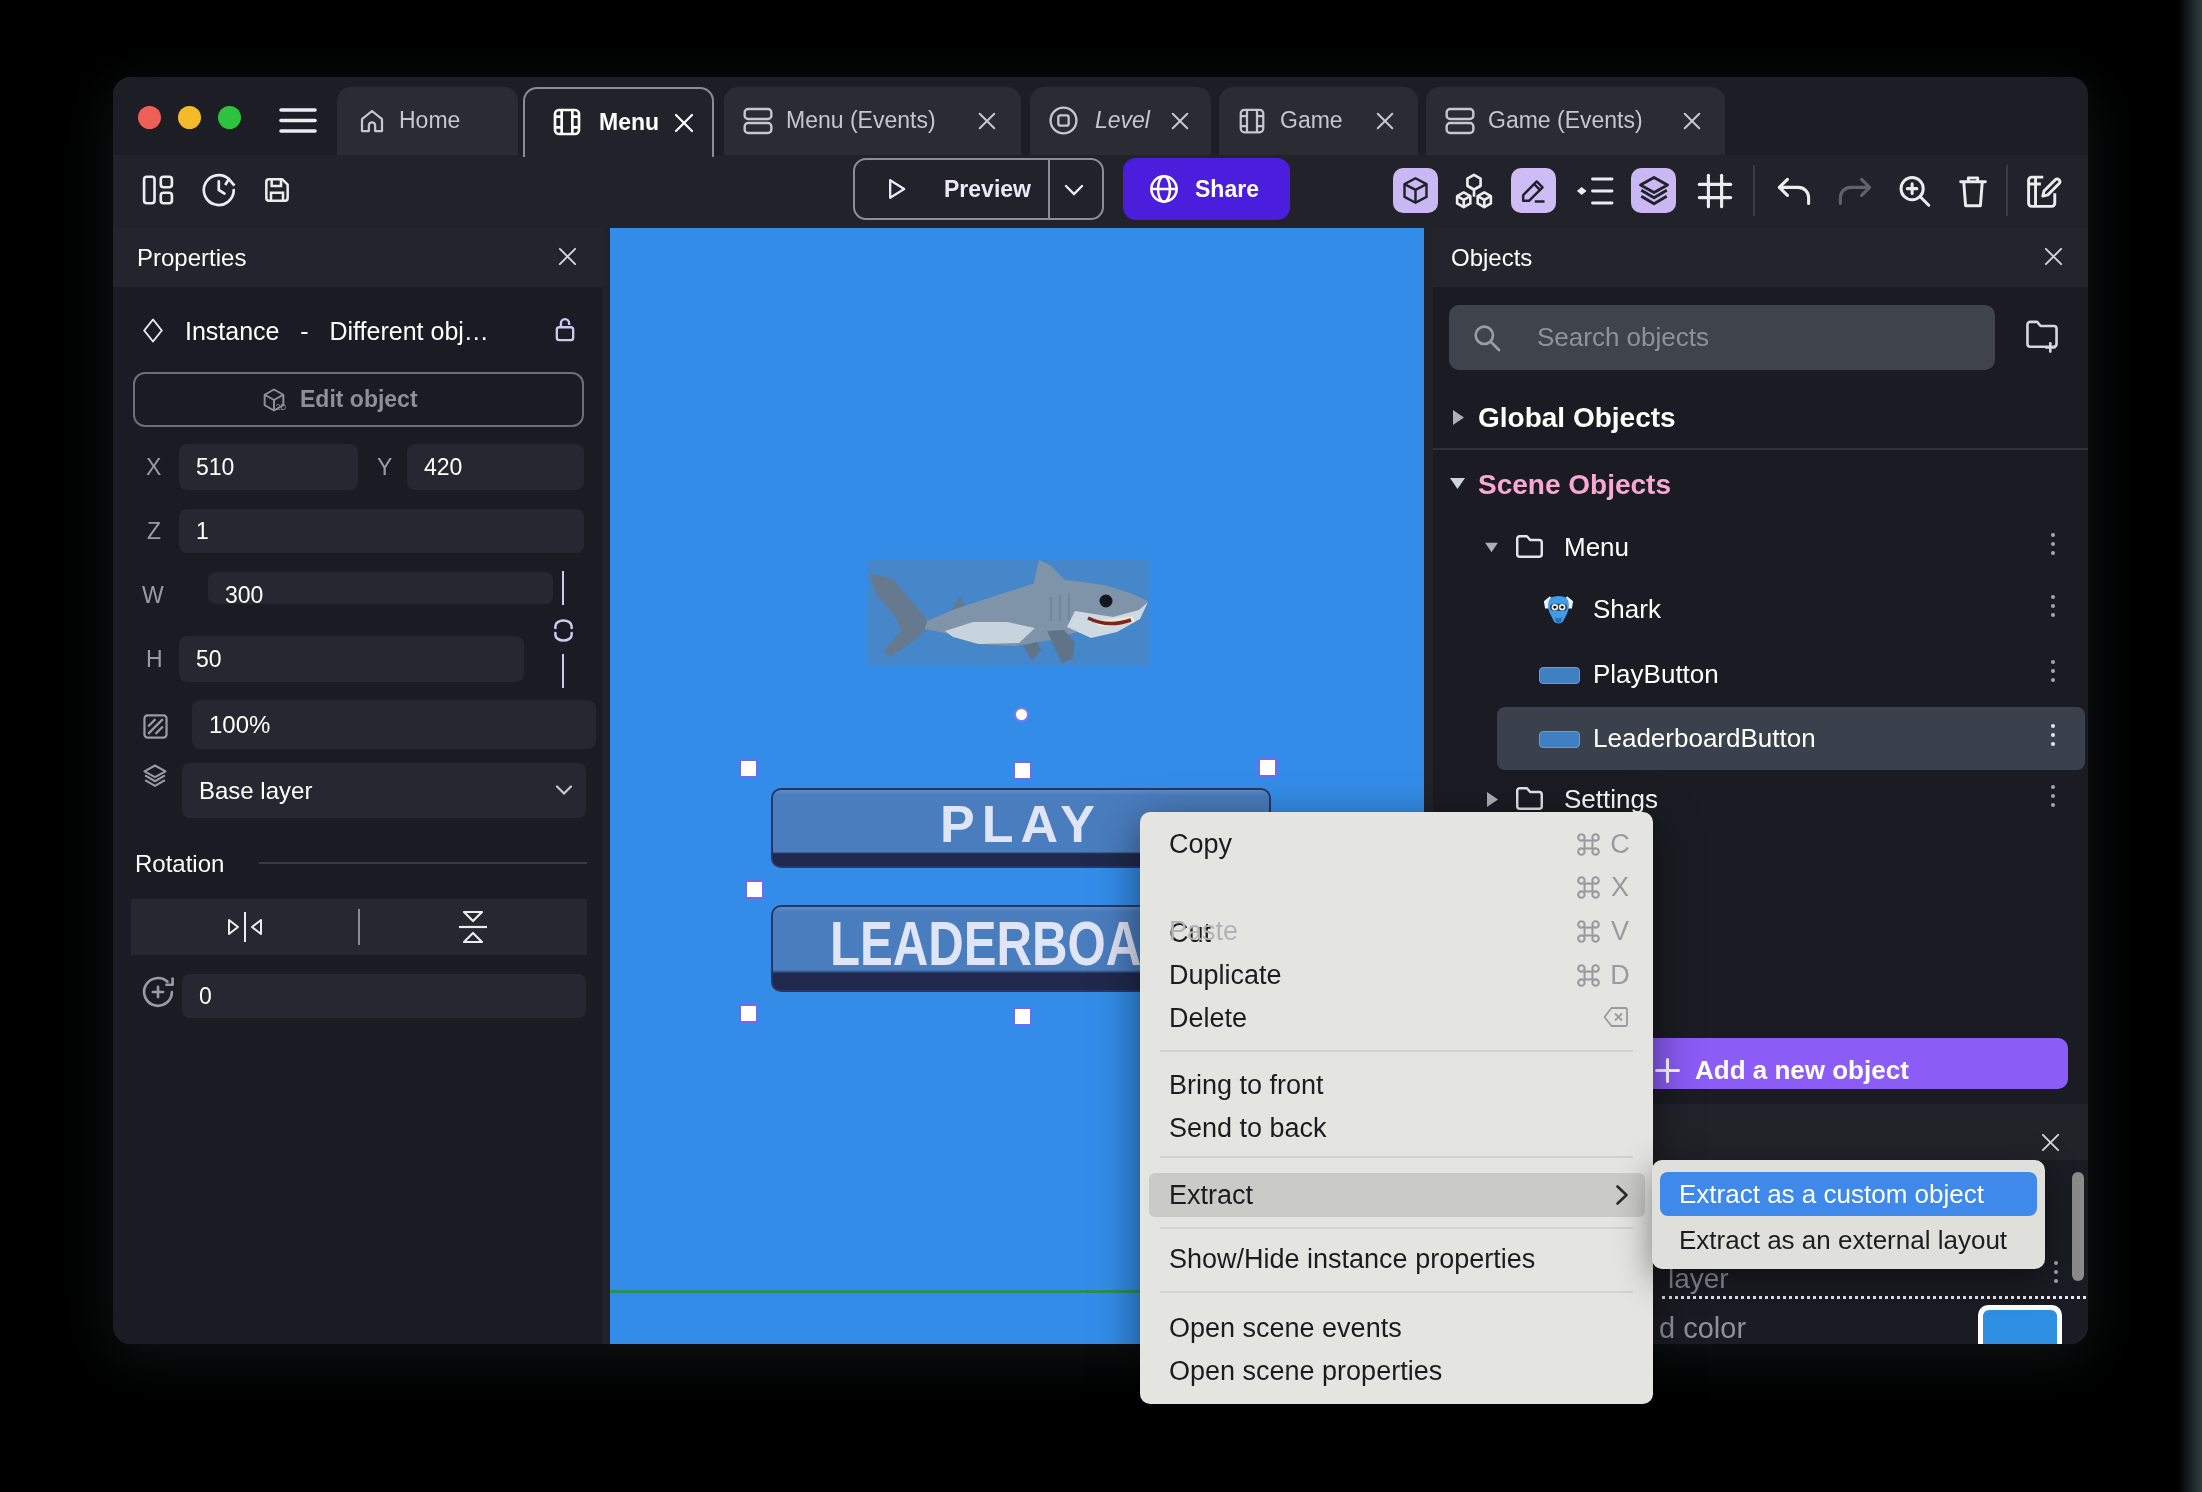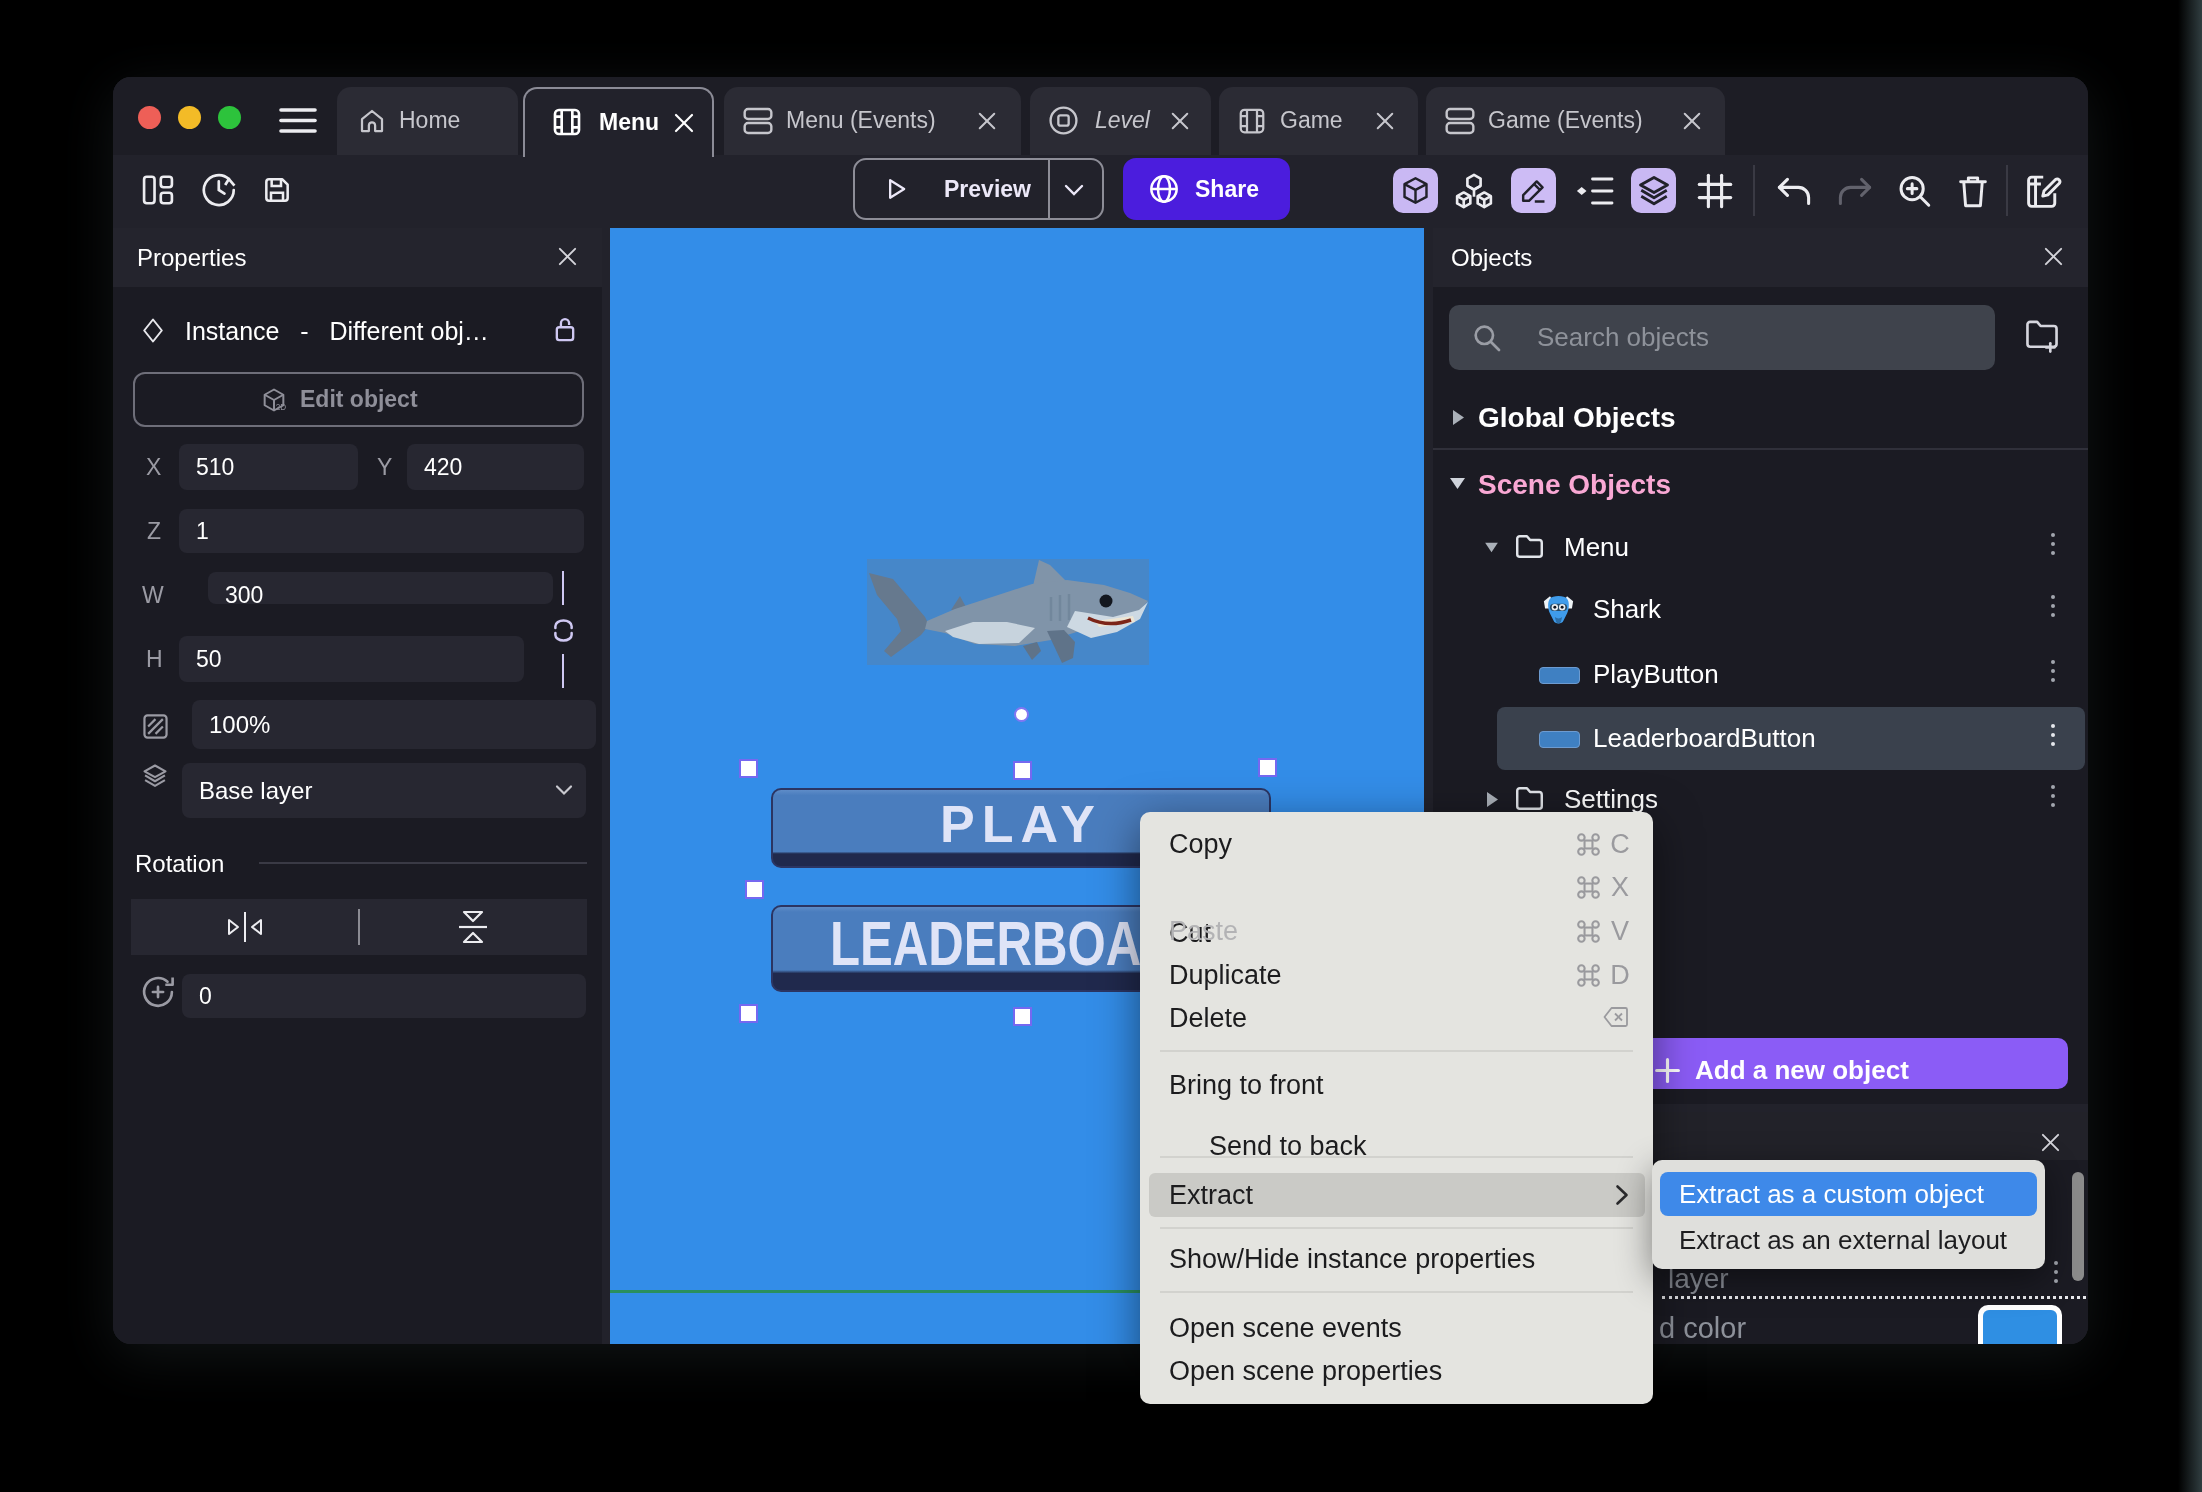--- a/index.html
+++ b/index.html
@@ -516,21 +516,21 @@
     </svg>
     <div class="msc" style="top:148px;right:20px;width:26px;text-align:center;">D</div>
   <div class="mi" style="top:191px;">Delete</div>
   <svg class="a" style="right:24px;top:194px" width="26" height="22" viewBox="0 0 26 22" fill="none" stroke="#9a9a9e" stroke-width="1.8">
       <path d="M8.5 2h14a1.5 1.5 0 0 1 1.5 1.5v15a1.5 1.5 0 0 1-1.5 1.5h-14L1.5 11z" stroke-linejoin="round"></path>
       <line x1="12" y1="7.5" x2="19" y2="14.5"></line>
       <line x1="19" y1="7.5" x2="12" y2="14.5"></line>
     </svg>
   <div class="msep" style="top:238px;"></div>
   <div class="mi" style="top:258px;">Bring to front</div>
-  <div class="mi" style="top:319px;margin-left:40px;">Send to back</div>
+  <div class="mi" style="top:301px;">Send to back</div>
   <div class="msep" style="top:344px;"></div>
   <div class="a" style="left:9px;top:361px;width:496px;height:44px;background:#cacac6;border-radius:6px;"></div>
   <div class="mi" style="top:368px;">Extract</div>
   <svg class="a" style="right:24px;top:372px" width="14" height="22" viewBox="0 0 14 22" fill="none" stroke="#2a2a2c" stroke-width="2.6" stroke-linecap="round" stroke-linejoin="round">
       <path d="M2.5 2.5 11.5 11 2.5 19.5"></path>
     </svg>
   <div class="msep" style="top:415px;"></div>
   <div class="mi" style="top:432px;">Show/Hide instance properties</div>
   <div class="msep" style="top:479px;"></div>
   <div class="mi" style="top:501px;">Open scene events</div>

